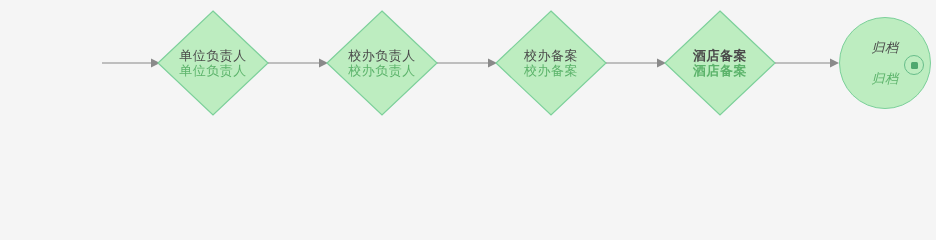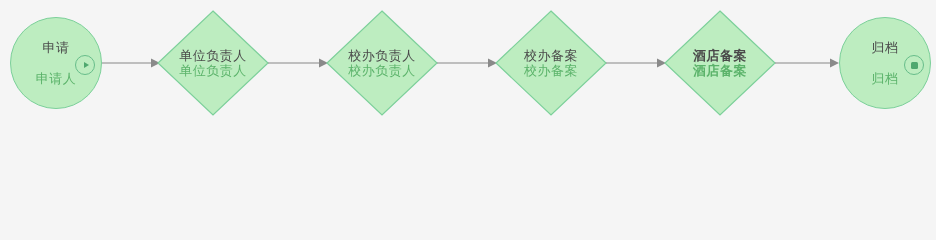--- a/index.html
+++ b/index.html
@@ -117,29 +117,20 @@
     height: 12px;
     top: 57px;
   }
   .connector svg { display: block; }
 </style>
 </head>
 <body>
 
 <div id="flow-canvas">
 
-  <div class="node circle-node" style="left:10px;">
-    <div class="labels">
-      <div class="label-primary">申请</div>
-      <div class="label-secondary">申请人</div>
-    </div>
-    <div class="node-badge badge-start">
-      <span class="play-glyph"></span>
-    </div>
-  </div>
 
   <div class="connector" style="left:102px; width:58px;">
     <svg width="58" height="12" viewBox="0 0 58 12">
       <line x1="0" y1="6" x2="49" y2="6" stroke="#888888" stroke-width="1.2"></line>
       <polygon points="49,1.5 58,6 49,10.5" fill="#8a8a8a"></polygon>
     </svg>
   </div>
 
   <div class="node diamond-node" style="left:157px;">
     <svg class="diamond-shape" viewBox="0 0 112 106" preserveAspectRatio="none">
@@ -202,21 +193,21 @@
     </div>
   </div>
 
   <div class="connector" style="left:775px; width:64px;">
     <svg width="64" height="12" viewBox="0 0 64 12">
       <line x1="0" y1="6" x2="55" y2="6" stroke="#888888" stroke-width="1.2"></line>
       <polygon points="55,1.5 64,6 55,10.5" fill="#8a8a8a"></polygon>
     </svg>
   </div>
 
-  <div class="node circle-node" style="left:839px;">
+  <div class="node circle-node" style="left:839px;font-style:italic;">
     <div class="labels">
       <div class="label-primary">归档</div>
       <div class="label-secondary">归档</div>
     </div>
     <div class="node-badge badge-end">
       <span class="stop-glyph"></span>
     </div>
   </div>
 
 </div>

